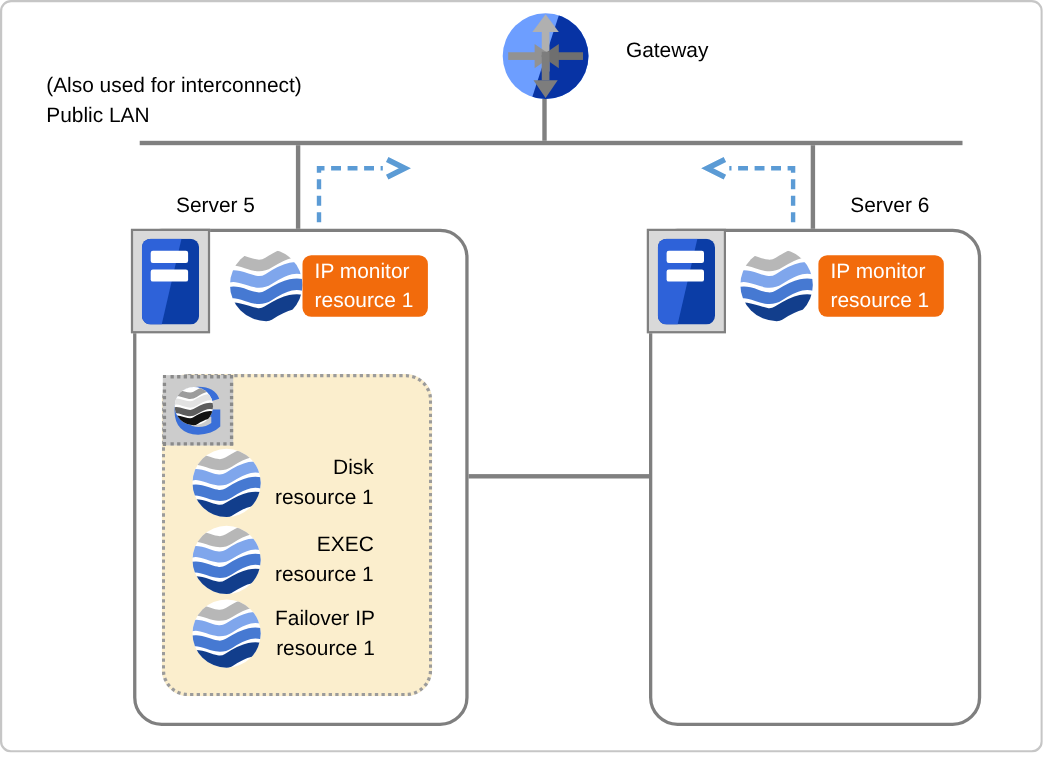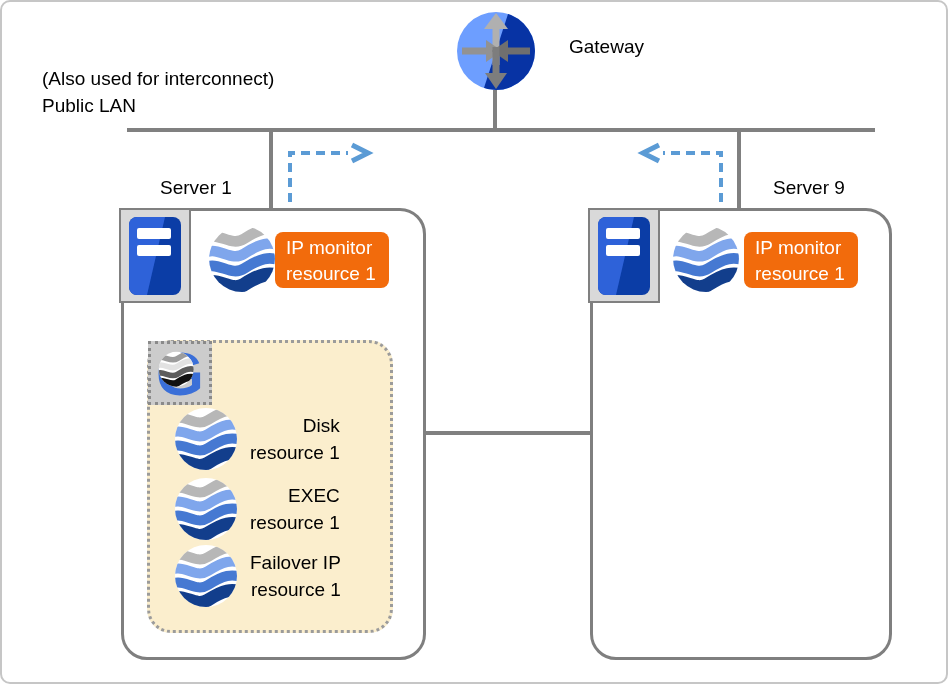--- a/index.html
+++ b/index.html
@@ -158,22 +158,22 @@
 
   <svg class="abs" style="left:280px;top:142px;overflow:visible" width="95" height="62" viewBox="0 0 95 62">
     <path d="M8,58 L8,9 L66,9" stroke="#5b9bd5" stroke-width="4" fill="none" stroke-dasharray="9 6"></path>
     <path d="M70,1 L86,9 L70,17" stroke="#5b9bd5" stroke-width="5" fill="none"></path>
   </svg>
   <svg class="abs" style="left:632px;top:142px;overflow:visible" width="95" height="62" viewBox="0 0 95 62">
     <path d="M87,58 L87,9 L29,9" stroke="#5b9bd5" stroke-width="4" fill="none" stroke-dasharray="9 6"></path>
     <path d="M25,1 L9,9 L25,17" stroke="#5b9bd5" stroke-width="5" fill="none"></path>
   </svg>
 
-  <div class="abs label" style="left:158px;top:172px">Server 1</div>
-  <div class="abs label" style="left:771px;top:172px">Server 9</div>
+  <div class="abs label" style="left:158px;top:172px">Server 5</div>
+  <div class="abs label" style="left:771px;top:172px">Server 6</div>
 
   <div class="server-box" style="left:119px;top:206px;width:305px;height:452px"></div>
   <div class="server-icon-box" style="left:117px;top:206px">
     <svg width="56" height="82">
       <use href="#tower-icon"></use>
     </svg>
   </div>
   <svg class="monitor-icon" style="left:206px;top:223px" viewBox="0 0 64 64">
     <use href="#res-icon"></use>
   </svg>

